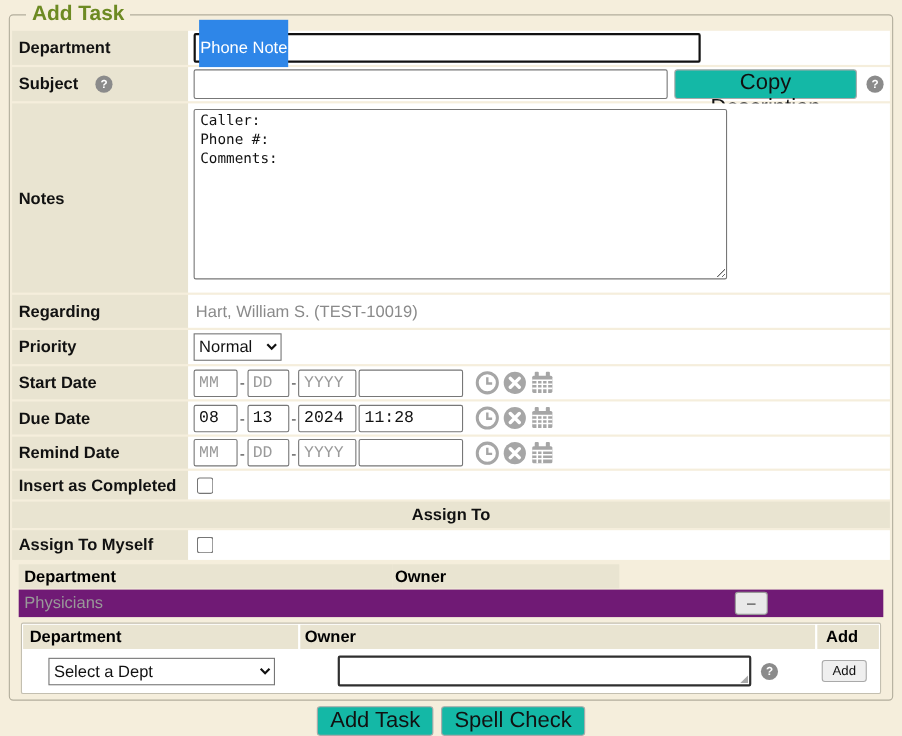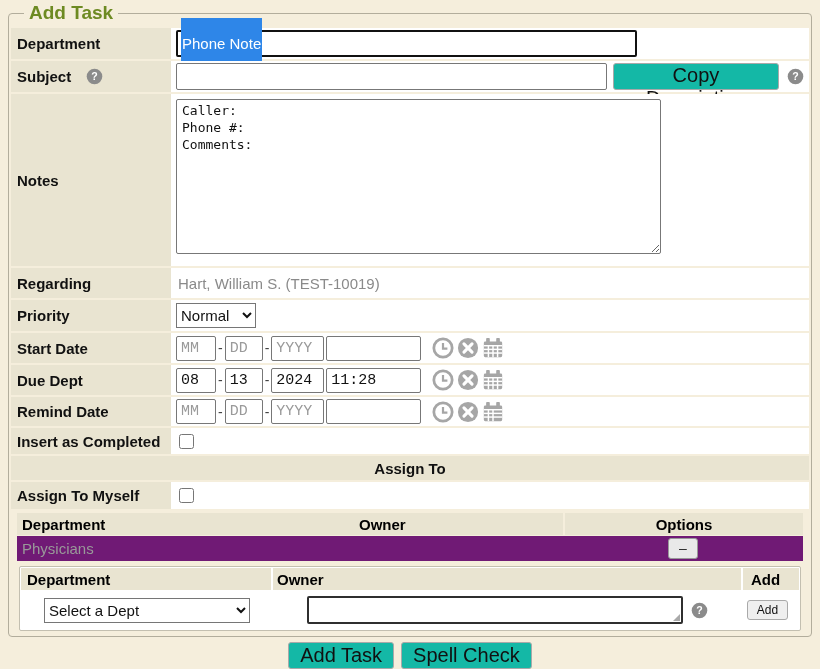--- a/index.html
+++ b/index.html
@@ -266,21 +266,21 @@
                   <line x1="2" y1="17.5" x2="22" y2="17.5"></line>
                 </g>
               </svg>
           </span>
         </span>
       </div>
     </div>
 
     <div class="frow h30">
       <div class="flabel">
-        <span>Due Dept</span>
+        <span>Due Date</span>
       </div>
       <div class="fcontent">
         <input class="text-input date-input w-mm" placeholder="MM" value="08" style="">
         <span class="dash">-</span>
         <input class="text-input date-input w-dd" placeholder="DD" value="13" style="">
         <span class="dash">-</span>
         <input class="text-input date-input w-yyyy" placeholder="YYYY" value="2024" style="">
         <input class="text-input date-input w-time" value="11:28" style="">
         <span class="date-icons">
           <span class="icon-btn">
@@ -373,21 +373,20 @@
       </div>
       <div class="fcontent">
         <input type="checkbox" class="cbx" style="">
       </div>
     </div>
 
     <div class="tbl1">
       <div class="tbl1-head">
         <div class="cell c-dept">Department</div>
         <div class="cell c-owner">Owner</div>
-        <div class="cell c-opts">Options</div>
       </div>
       <div class="tbl1-row">
         <div class="dept-val">Physicians</div>
         <div class="opts-val">
           <button class="minus-btn">–</button>
         </div>
       </div>
     </div>
 
     <div class="tbl2">

